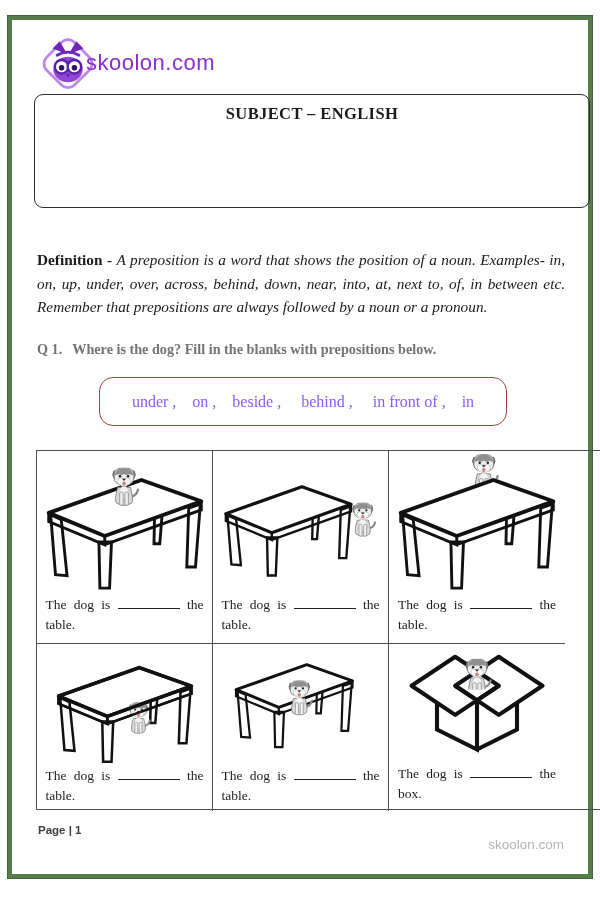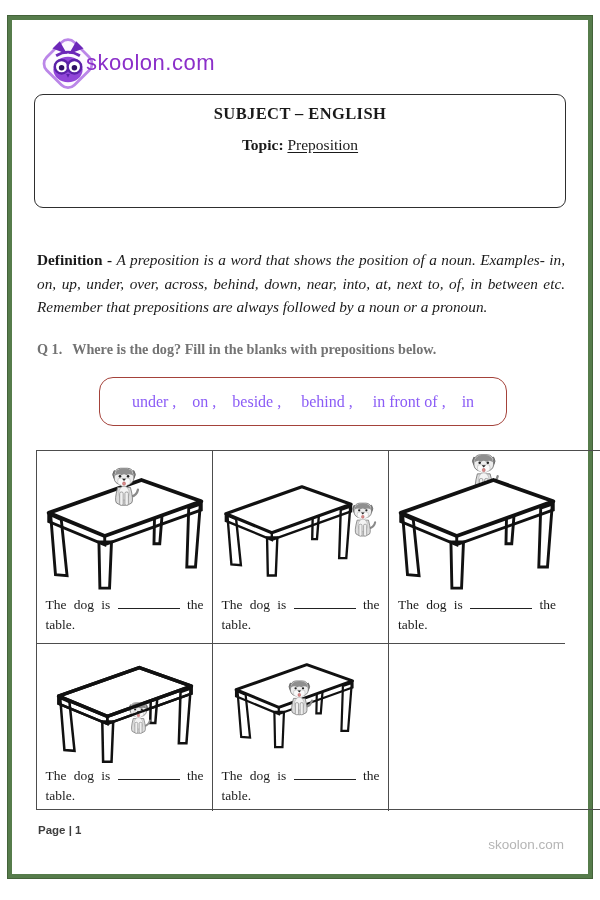--- a/index.html
+++ b/index.html
@@ -6,21 +6,21 @@
   .page{position:relative;width:600px;height:900px;background:#fff;overflow:hidden;
         font-family:"Liberation Serif", serif;color:#1a1a1a;}
   .frame{position:absolute;left:8px;top:16px;right:8px;bottom:22px;
          border:4px solid #567c4b;outline:1px solid #44633a;pointer-events:none;}
   
   .logo{position:absolute;left:36px;top:34px;width:64px;height:60px;}
   .brand-text{position:absolute;left:86px;top:50px;font-family:"Liberation Sans",sans-serif;
               font-size:22px;color:#8b2fc9;letter-spacing:.5px;}
   
   .hdr{position:absolute;left:34px;top:94px;width:530px;height:112px;
-       border:1.6px solid #2e2e2e;border-radius:9px;}
+       border:1.6px solid #2e2e2e;border-radius:9px;padding-left:24px;}
   .hdr .subject{position:absolute;left:0;right:0;top:9px;text-align:center;
                 font-weight:bold;font-size:16.5px;letter-spacing:.4px;}
   .hdr .topic{position:absolute;left:0;right:0;top:41px;text-align:center;font-size:15.5px;}
   .hdr .topic b{font-weight:bold;}
   .hdr .topic u{text-underline-offset:2px;}
   .hdr .fields{position:absolute;left:0;right:0;top:73px;height:30px;}
   .flabel{position:absolute;font-size:13.5px;top:6px;}
   .fill-box{position:absolute;top:0;height:26px;border:1.6px solid #2e2e2e;background:#fff;
             box-sizing:border-box;font-family:"Liberation Serif",serif;font-size:14px;padding:0 6px;}
   
@@ -109,24 +109,20 @@
     <circle cx="42" cy="34" r="7.4" fill="#fff" stroke="#5b21a8" stroke-width="2.6"></circle>
     <circle cx="28" cy="35" r="3" fill="#2e1065"></circle>
     <circle cx="42" cy="35" r="3" fill="#2e1065"></circle>
     <path d="M33,42 L37,42 L35,46 Z" fill="#5b21a8"></path>
     <path d="M22,22 Q35,14 48,22" fill="none" stroke="#6d28b9" stroke-width="3"></path>
   </svg>
   <div class="brand-text">skoolon.com</div>
 
   <div class="hdr">
     <div class="subject">SUBJECT – ENGLISH</div>
-    <div class="topic">
-      <b>Topic:</b>
-      <u>Preposition</u>
-    </div>
   </div>
 
   <p class="definition"><b>Definition - </b><i>A preposition is a word that shows the position of a noun. Examples- in, on, up, under, over, across, behind, down, near, into, at, next to, of, in between etc. Remember that prepositions are always followed by a noun or a pronoun.</i></p>
 
   <div class="question">
     <span class="qno">Q 1.</span><span>Where is the dog? Fill in the blanks with prepositions below.</span>
   </div>
 
   <div class="word-bank">
     <span>under ,    on ,    beside ,     behind ,     in front of ,    in</span>
@@ -203,18 +199,35 @@
         </svg>
       </div>
       <div class="caption">
         <span>The dog is</span>
         <span class="blank"></span>
         <span>the</span>
         <span>table.</span>
       </div>
     </div>
 
+    <div class="cell">
+      <div class="scene">
+        <svg width="160" height="120" viewBox="0 0 160 132">
+          <use href="#box-sym"></use>
+          <svg x="61" y="15" width="38" height="35" viewBox="0 0 60 56">
+            <use href="#dog-sym" width="60" height="70"></use>
+          </svg>
+          <path d="M56,46 L80,62 L104,46" fill="none" stroke="#111" stroke-width="4.5"></path>
+        </svg>
+      </div>
+      <div class="caption">
+        <span>The dog is</span>
+        <span class="blank"></span>
+        <span>the</span>
+        <span>box.</span>
+      </div>
+    </div>
 
   </div>
 
   <div class="footer-page">Page | 1</div>
   <div class="footer-site">skoolon.com</div>
 </div>
 
 </body></html>

